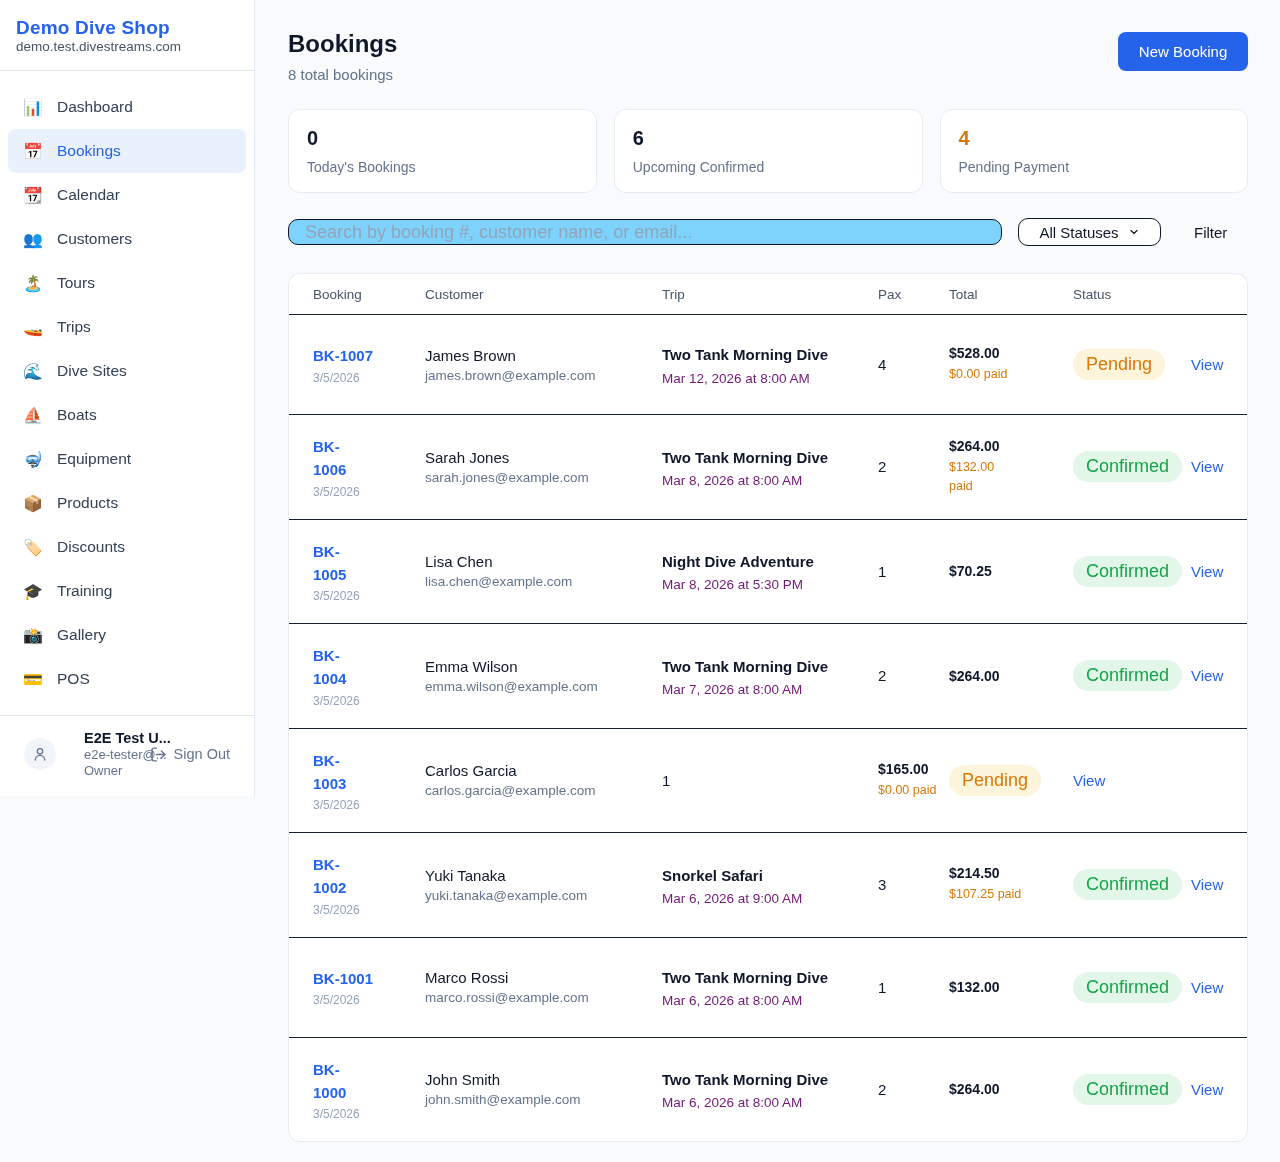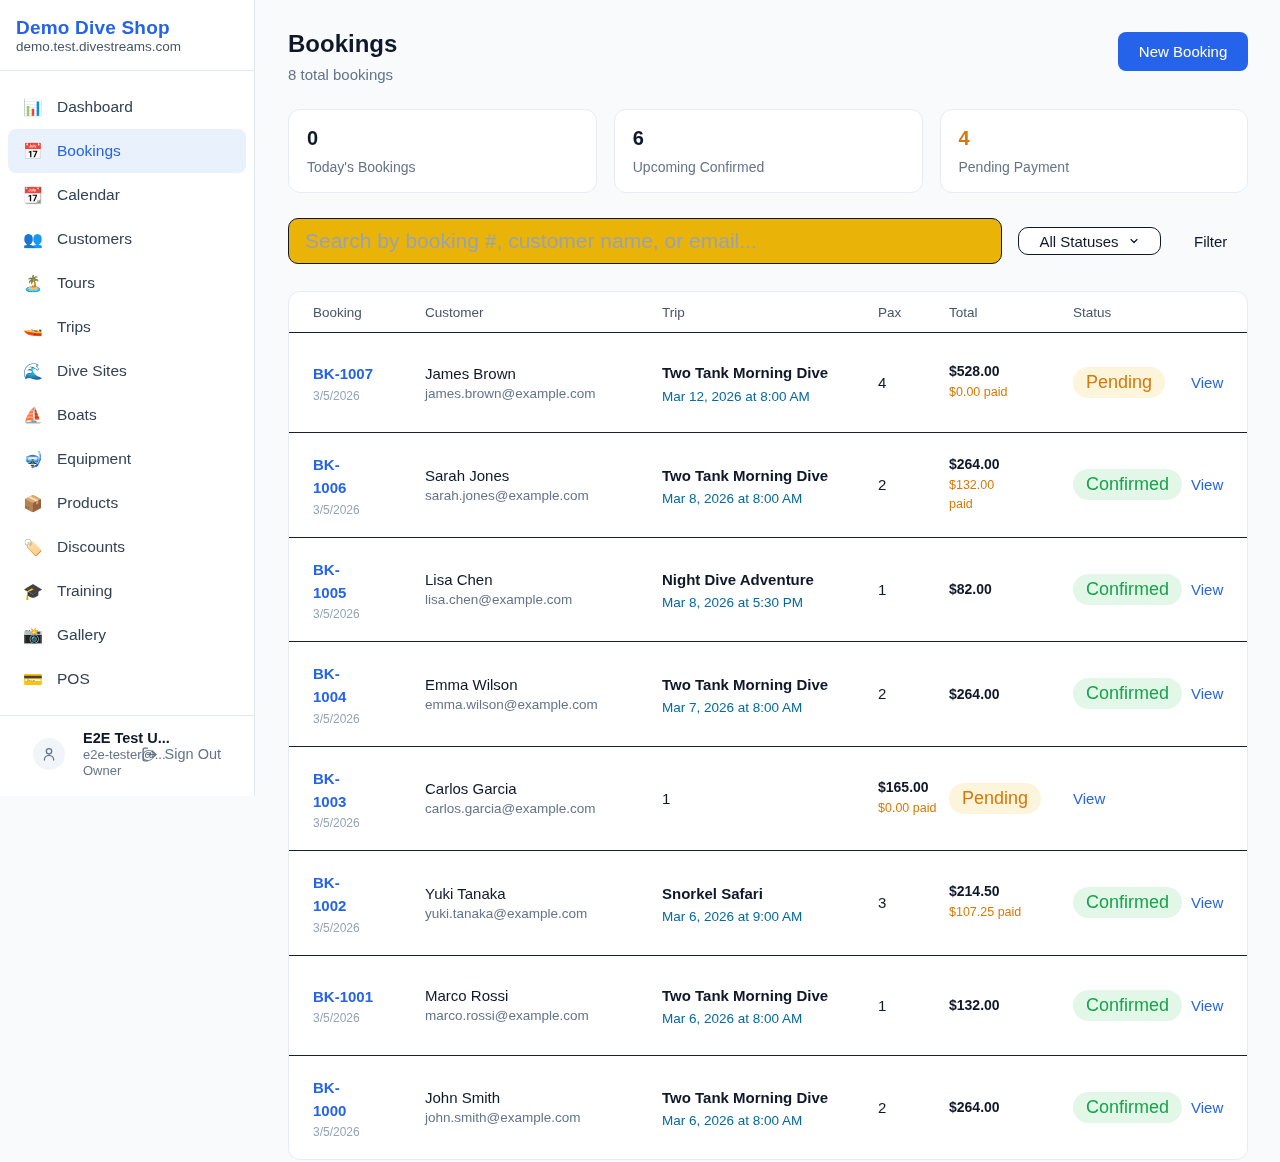--- a/index.html
+++ b/index.html
@@ -27,22 +27,22 @@
   .nav-item {
     display:flex; align-items:center; gap:13px;
     height:44px; padding:0 14px; border-radius:8px;
     font-size:15.5px; color:#334155; cursor:pointer;
   }
   .nav-item .nav-icon { width:22px; font-size:16px; text-align:center; }
   .nav-item.active { background:#e9f1fd; color:#2563eb; font-weight:500; }
   .sb-footer {
     border-top:1px solid #e2e8f0;
     margin-top:2px;
-    padding:14px 33px 18px;
-    display:flex; align-items:center; gap:18px;
+    padding:14px 24px 18px;
+    display:flex; align-items:center; gap:28px;
   }
   .avatar {
     width:32px; height:32px; border-radius:50%;
     background:#f1f5f9; flex:0 0 32px;
     display:flex; align-items:center; justify-content:center;
   }
   .user-info { flex:1; min-width:0; }
   .user-name { font-size:14.5px; font-weight:700; color:#0f172a; white-space:nowrap; }
   .user-email, .user-role { font-size:13px; color:#64748b; margin-top:1px; white-space:nowrap; }
   .signout {
@@ -64,24 +64,24 @@
   .stats { display:grid; grid-template-columns:repeat(3,1fr); gap:17px; margin-top:26px; }
   .stat-card {
     background:#ffffff; border:1px solid #e7ecf2; border-radius:12px;
     padding:17px 18px; height:84px;
   }
   .stat-value { font-size:20px; font-weight:700; color:#0f172a; }
   .stat-label { margin-top:9px; font-size:14px; color:#64748b; }
 
   .filter-row { display:flex; align-items:center; margin-top:25px; }
   .search-input {
-    width:714px; height:46px;
+    width:714px; height:26px;
     border:1.5px solid #0f172a; border-radius:10px;
-    padding:0 16px; font-family:inherit; font-size:21px; color:#0f172a;
-    background:#eab308; outline:none;
+    padding:0 16px; font-family:inherit; font-size:18px; color:#0f172a;
+    background:#7dd3fc; outline:none;
   }
   .search-input::placeholder { color:#94a3b8; }
   .status-select {
     margin-left:16px; height:28px; width:143px;
     border:1.5px solid #0f172a; border-radius:10px; background:#ffffff;
     display:flex; align-items:center; justify-content:center; gap:9px;
     font-size:15px; color:#0f172a; cursor:pointer;
   }
   .filter-label { margin-left:33px; font-size:15px; font-weight:500; color:#0f172a; cursor:pointer; }
 
@@ -100,21 +100,21 @@
   .thead { height:41px; border-bottom:1px solid #17202e; }
   .thead .th { font-size:13.5px; color:#475569; font-weight:500; }
   .tbody-row { border-bottom:1px solid #17202e; padding-top:20px; padding-bottom:20px; min-height:100px; }
   .tbody-row:last-child { border-bottom:none; }
 
   .bk-id { color:#2563eb; font-size:15px; font-weight:600; line-height:1.55; cursor:pointer; }
   .bk-date { font-size:12px; color:#94a3b8; margin-top:3px; }
   .cust-name { font-size:15px; color:#0f172a; }
   .cust-email { font-size:13.5px; color:#64748b; margin-top:4px; }
   .trip-name { font-size:15px; font-weight:600; color:#0f172a; max-width:170px; line-height:1.55; }
-  .trip-date { font-size:13.5px; color:#0369a1; margin-top:4px; }
+  .trip-date { font-size:13.5px; color:#701a75; margin-top:4px; }
   .pax-val { font-size:15px; color:#0f172a; }
   .total-amt { font-size:14px; font-weight:700; color:#0f172a; }
   .total-paid { font-size:12.5px; color:#d97706; margin-top:4px; max-width:82px; line-height:1.5; }
   .pill {
     display:inline-block; padding:5px 13px; border-radius:999px;
     font-size:18px; font-weight:500;
   }
   .pill.pending { background:#fdf4dc; color:#d97706; }
   .pill.confirmed { background:#e3f7e9; color:#16a34a; }
   .view-link { color:#2563eb; font-size:15px; font-weight:500; cursor:pointer; }
@@ -313,21 +313,21 @@
     <div>
       <div class="cust-name">Lisa Chen</div>
       <div class="cust-email">lisa.chen@example.com</div>
     </div>
     <div>
       <div class="trip-name">Night Dive Adventure</div>
       <div class="trip-date">Mar 8, 2026 at 5:30 PM</div>
     </div>
     <div class="pax-val">1</div>
     <div>
-      <div class="total-amt">$82.00</div>
+      <div class="total-amt">$70.25</div>
 
     </div>
     <div>
       <span class="pill confirmed">Confirmed</span>
     </div>
     <div class="view-link">View</div>
   </div>
         <div class="trow tbody-row">
     <div>
       <div class="bk-id">BK-<br>1004</div>

